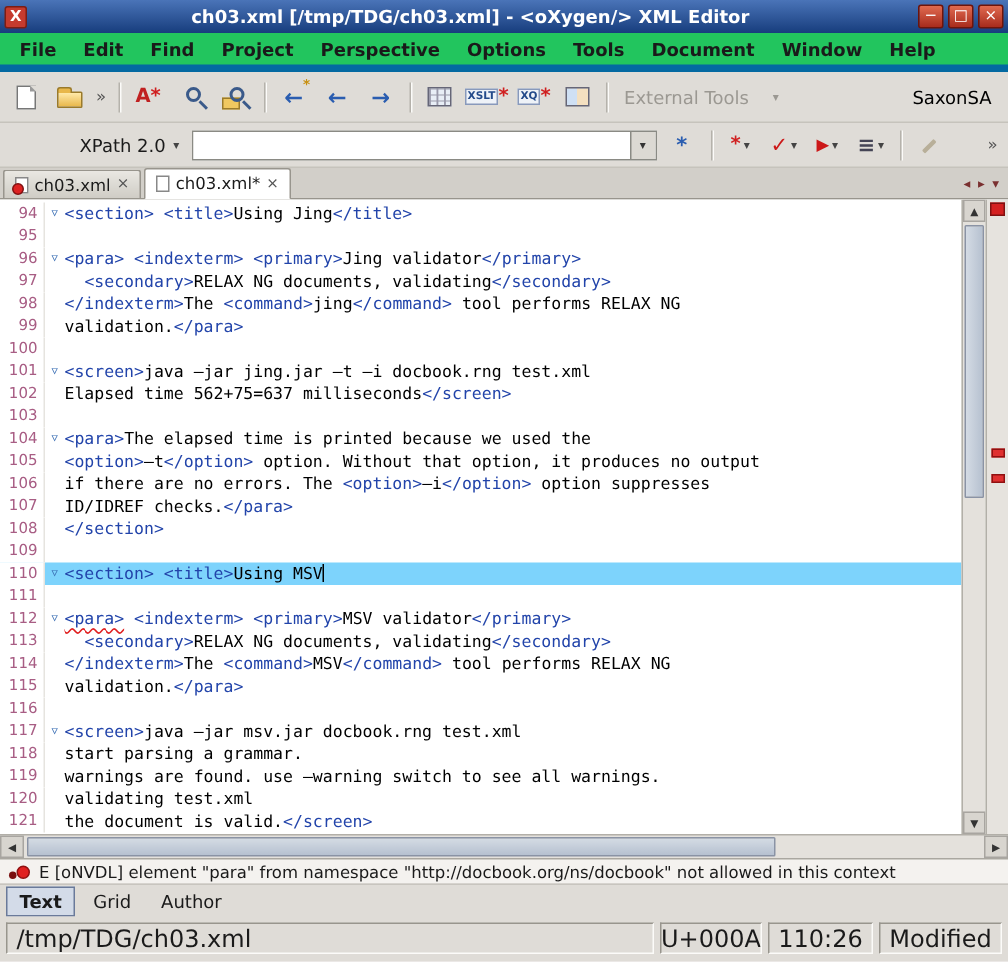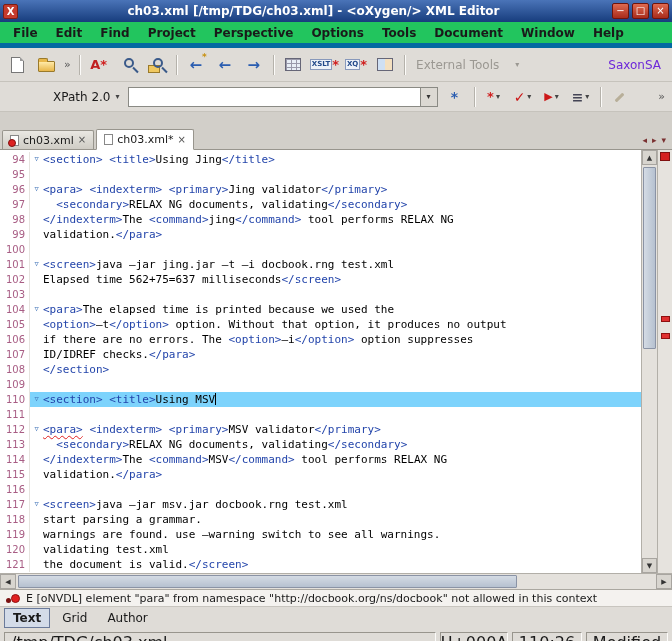--- a/index.html
+++ b/index.html
@@ -42,30 +42,30 @@
   .redstar{color:#d02020;font-weight:bold;font-size:13px;line-height:10px;}
   .goldstar{color:#c89010;font-weight:bold;font-size:9px;position:absolute;top:1px;right:1px;line-height:6px;}
   .bluestar{color:#2a5db0;font-weight:bold;font-size:14px;line-height:10px;}
   .bluearr{color:#2a5db0;font-size:15px;font-weight:bold;line-height:14px;}
   .redcheck{color:#cc1818;font-weight:bold;font-size:14px;line-height:14px;}
   .redplay{color:#cc1818;font-size:11px;line-height:12px;}
   .outline-glyph{color:#445;font-size:14px;font-weight:bold;line-height:14px;}
   .badge{font-size:7px;font-weight:bold;color:#234a8a;border:1px solid #8899bb;background:#eef2f8;padding:0 1px;line-height:9px;}
   .ext{color:#9b9892;font-size:12px;display:flex;align-items:center;gap:14px;padding:0 4px;}
   .ext .dd{color:#9b9892;}
-  .scenario{font-size:12px;color:#6d28d9;padding-right:6px;}
+  .scenario{font-size:12px;color:#000000;padding-right:6px;}
 
   
   .xp-label{display:flex;align-items:center;gap:3px;font-size:12px;padding:0 3px;margin-left:44px;}
   .combo{width:310px;height:20px;background:#fff;border:1px solid #8a8a84;display:flex;flex:none;}
   .combo input{flex:1;border:none;outline:none;font-size:12px;padding:0 3px;font-family:"DejaVu Sans",sans-serif;background:#fff;}
   .combo-btn{width:17px;flex:none;background:#dcd9d3;border-left:1px solid #8a8a84;display:flex;align-items:center;justify-content:center;font-size:8px;color:#333;}
 
   
-  .tabstrip{height:38px;flex:none;background:#d2cfc9;display:flex;align-items:flex-end;padding:2px 2px 0 2px;border-bottom:1px solid #98958d;}
+  .tabstrip{height:21px;flex:none;background:#d2cfc9;display:flex;align-items:flex-end;padding:2px 2px 0 2px;border-bottom:1px solid #98958d;}
   .tab{height:19px;display:flex;align-items:center;gap:4px;padding:0 7px;border:1px solid #98958d;border-bottom:none;background:linear-gradient(#e9e7e2,#cfccc5);font-size:11px;margin-right:2px;border-radius:2px 2px 0 0;}
   .tab.active{background:#fff;height:21px;margin-bottom:-1px;border-bottom:1px solid #fff;}
   .tab-doc{width:9px;height:11px;background:#fff;border:1px solid #888;position:relative;flex:none;}
   .tab-doc.err:after{content:"";position:absolute;left:-3px;bottom:-2px;width:6px;height:6px;background:#d22;border:1px solid #801010;border-radius:50%;}
   .tab-close{color:#555;font-size:10px;line-height:10px;}
   .tabnav{margin-left:auto;display:flex;align-items:center;gap:5px;padding:0 4px 4px 0;color:#7a3030;font-size:9px;}
 
   
   .editor{height:423px;flex:none;display:flex;background:#fff;overflow:hidden;}
   .lines{flex:1;overflow:hidden;padding-top:2px;}

